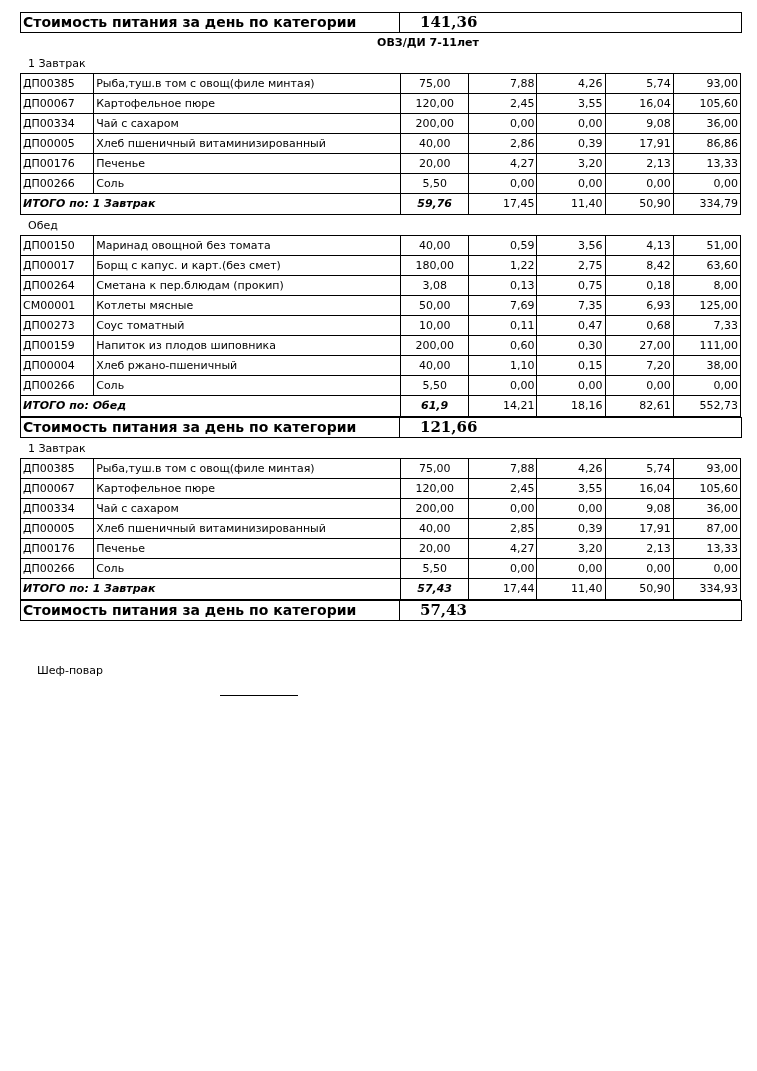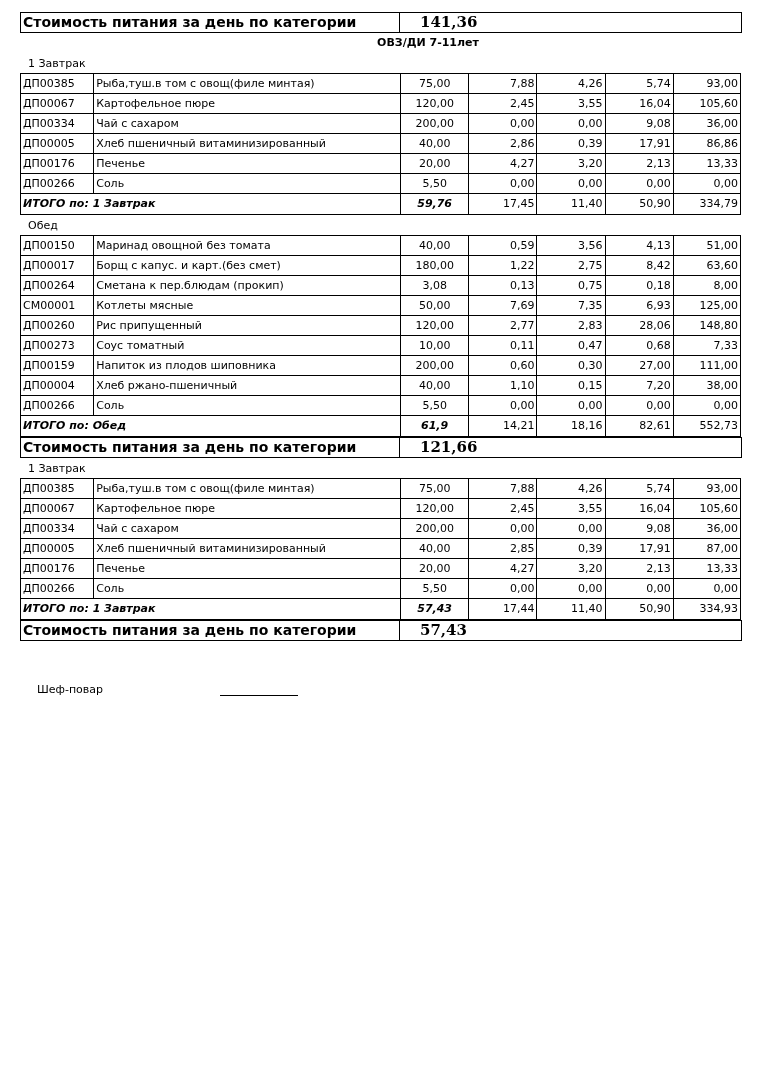--- a/index.html
+++ b/index.html
@@ -13,21 +13,21 @@
   col.c-n { width:68px; }
   col.c-last { width:67px; }
   .num { text-align:right; }
   .ctr { text-align:center; }
   .bold { font-weight:bold;font-style:italic; }
   .sum-row td { height:20px; line-height:20px; }
   .cost-table td { font-size:14px; font-weight:bold; height:19px; line-height:19px; }
   .cost-table .cost-val { font-family:"DejaVu Serif", serif; font-size:15px; padding-left:20px; }
   .category { font-size:11px; font-weight:bold; text-align:center; height:20px; line-height:20px; padding-left:95px; }
   .meal { font-size:11px; font-weight:normal; height:20px; line-height:22px; padding-left:8px; }
-  .footer { position:absolute; left:37px; top:683px; font-size:11px; }
+  .footer { position:absolute; left:37px; top:664px; font-size:11px; }
   .sigline { position:absolute; left:220px; top:695px; width:78px; border-top:1px solid #000; }
 </style>
 </head>
 <body>
 
 <div class="page">
 
   <table class="cost-table">
     <colgroup>
         <col style="width:379px">
@@ -161,29 +161,20 @@
         <tr>
           <td>СМ00001</td>
           <td>Котлеты мясные</td>
           <td class="ctr">50,00</td>
           <td class="num">7,69</td>
           <td class="num">7,35</td>
           <td class="num">6,93</td>
           <td class="num">125,00</td>
         </tr>
         <tr>
-          <td>ДП00260</td>
-          <td>Рис припущенный</td>
-          <td class="ctr">120,00</td>
-          <td class="num">2,77</td>
-          <td class="num">2,83</td>
-          <td class="num">28,06</td>
-          <td class="num">148,80</td>
-        </tr>
-        <tr>
           <td>ДП00273</td>
           <td>Соус томатный</td>
           <td class="ctr">10,00</td>
           <td class="num">0,11</td>
           <td class="num">0,47</td>
           <td class="num">0,68</td>
           <td class="num">7,33</td>
         </tr>
         <tr>
           <td>ДП00159</td>

